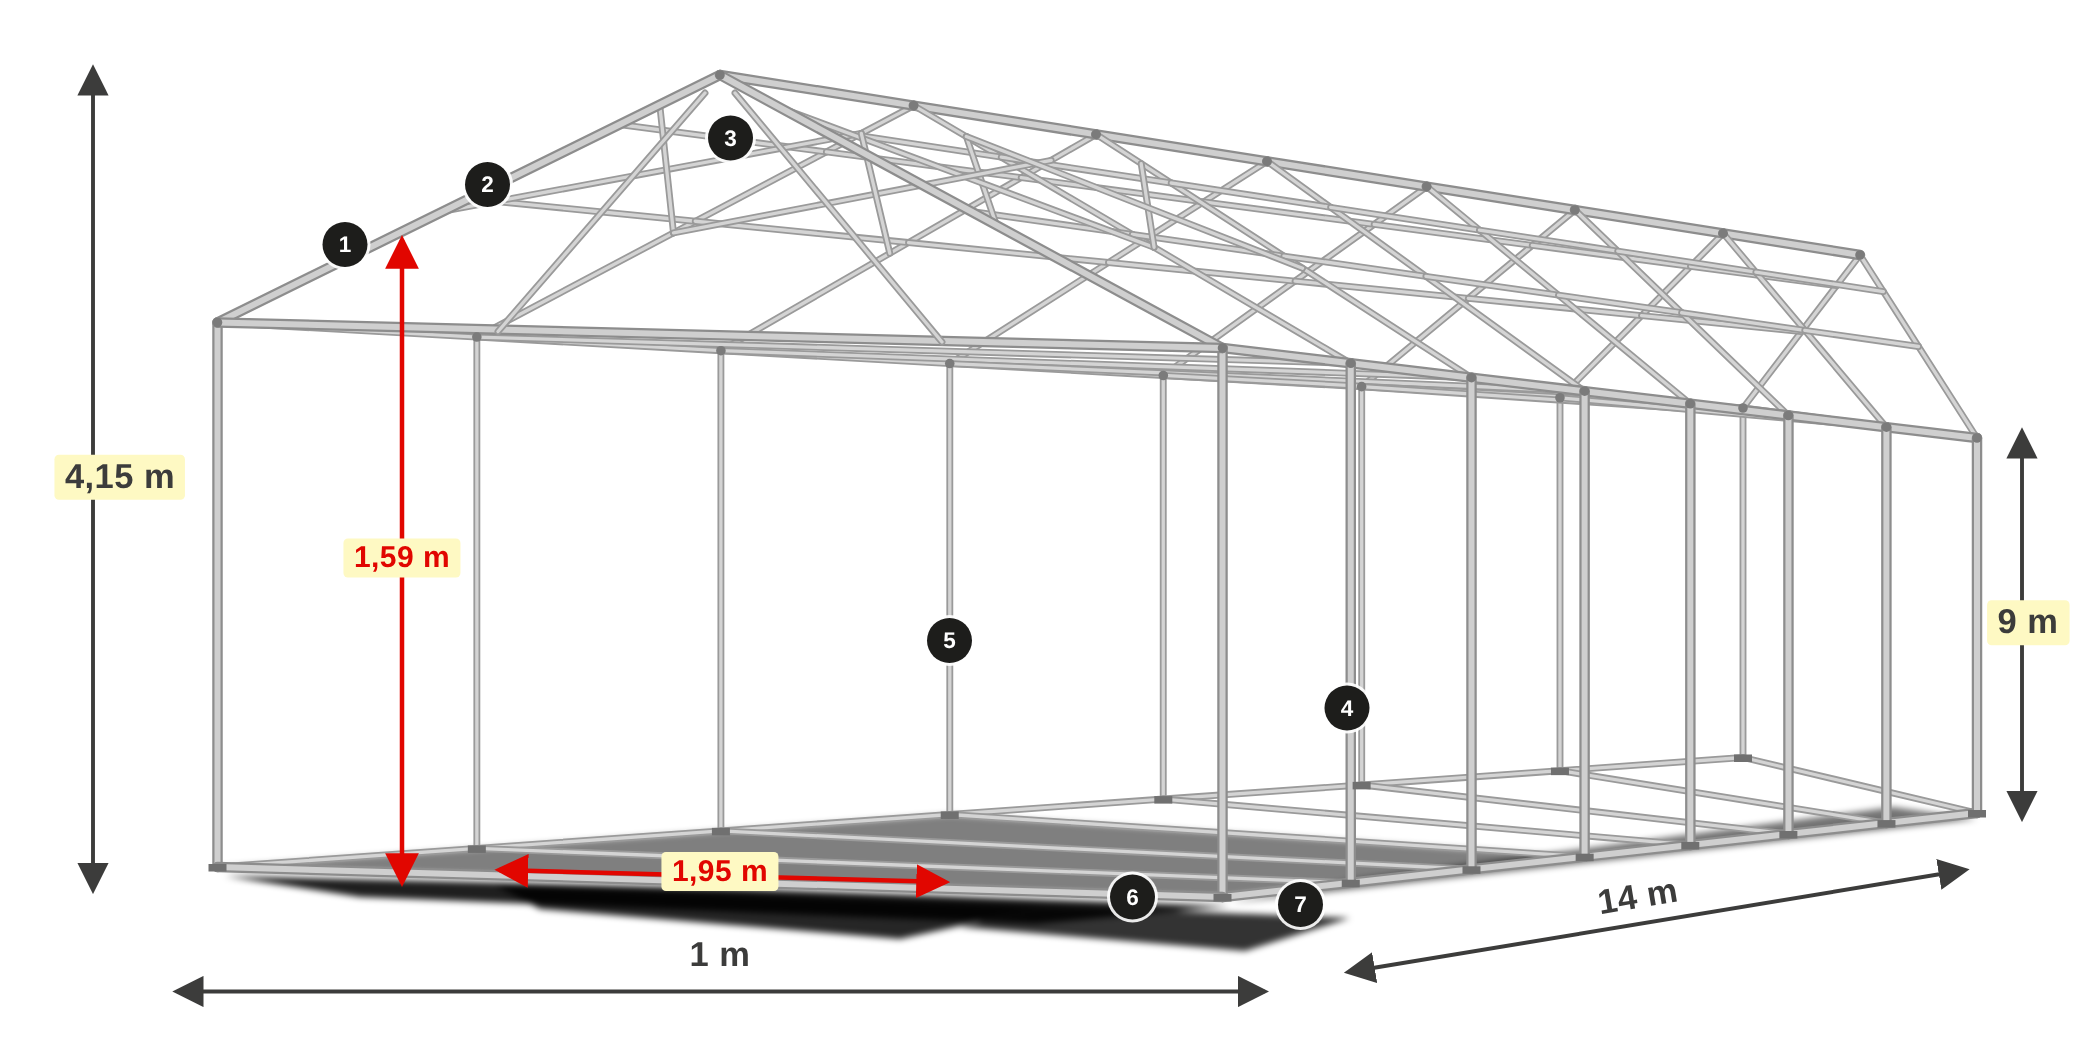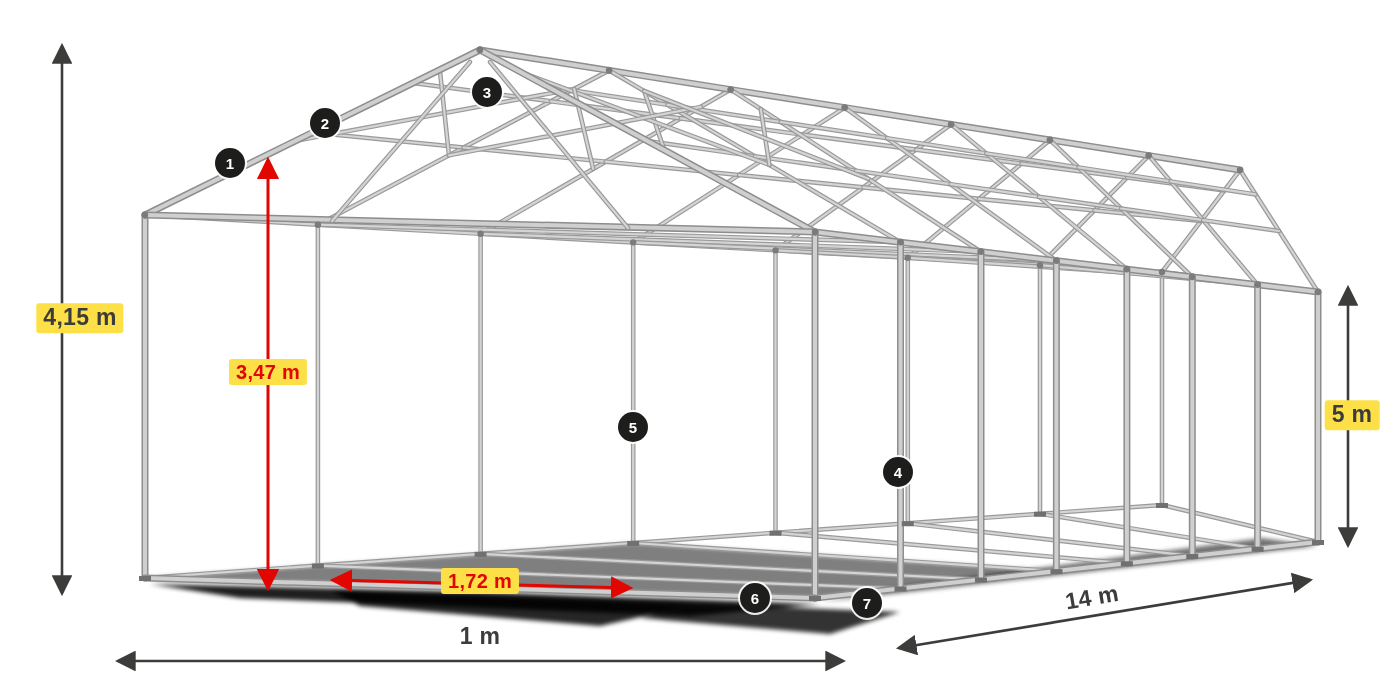--- a/index.html
+++ b/index.html
@@ -4,21 +4,21 @@
 <style>
   *{box-sizing:border-box}
   html,body{margin:0;padding:0;background:#fff}
   body{font-family:"Liberation Sans",sans-serif}
   .stage{position:relative;width:1400px;height:700px;background:#ffffff;overflow:hidden}
   svg.scene{position:absolute;left:0;top:0;display:block}
   .dimb{stroke:#3c3c3b;stroke-width:2.6;fill:none}
   .dimr{stroke:#e10600;stroke-width:3;fill:none}
   .dim-label{position:absolute;transform:translate(-50%,-50%);font-weight:bold;font-size:23px;
              color:#3c3c3b;letter-spacing:.3px;white-space:nowrap;line-height:1.2}
-  .pill{background:#fde047;padding:1px 7px;border-radius:3px}
+  .pill{background:#fef9c3;padding:1px 7px;border-radius:3px}
   .red{color:#e10600;font-size:20px}
   .rot{transform:translate(-50%,-50%) rotate(-9.5deg)}
   .callout{position:absolute;width:30px;height:30px;border-radius:50%;background:#1d1d1b;color:#fff;
            font-weight:bold;font-size:15px;display:flex;align-items:center;justify-content:center;
            transform:translate(-50%,-50%);box-shadow:0 0 0 2px rgba(255,255,255,.9)}
 </style>
 </head>
 <body>
 
 <div class="stage">
@@ -338,25 +338,25 @@
       <line class="dimb" x1="62" y1="46" x2="62" y2="593" marker-start="url(#ahb)" marker-end="url(#ahb)"></line>
       <line class="dimb" x1="1348" y1="288" x2="1348" y2="545" marker-start="url(#ahb)" marker-end="url(#ahb)"></line>
       <line class="dimb" x1="118" y1="661" x2="843" y2="661" marker-start="url(#ahb)" marker-end="url(#ahb)"></line>
       <line class="dimb" x1="899" y1="648" x2="1310" y2="580" marker-start="url(#ahb)" marker-end="url(#ahb)"></line>
       <line class="dimr" x1="268" y1="160" x2="268" y2="588" marker-start="url(#ahr)" marker-end="url(#ahr)"></line>
       <line class="dimr" x1="333" y1="580" x2="630" y2="588" marker-start="url(#ahr)" marker-end="url(#ahr)"></line>
     </g>
   </svg>
 
   <div class="dim-label pill" style="left:80px;top:318px">4,15 m</div>
-  <div class="dim-label pill red" style="left:268px;top:372px">3,47 m</div>
-  <div class="dim-label pill" style="left:1352px;top:415px">5 m</div>
+  <div class="dim-label pill red" style="left:268px;top:372px">1,59 m</div>
+  <div class="dim-label pill" style="left:1352px;top:415px">9 m</div>
   <div class="dim-label" style="left:480px;top:637px">1 m</div>
   <div class="dim-label rot" style="left:1092px;top:598px">14 m</div>
-  <div class="dim-label pill red" style="left:480px;top:581px">1,72 m</div>
+  <div class="dim-label pill red" style="left:480px;top:581px">1,95 m</div>
 
   <div class="callout" style="left:230px;top:163px">1</div>
   <div class="callout" style="left:325px;top:123px">2</div>
   <div class="callout" style="left:487px;top:92px">3</div>
   <div class="callout" style="left:898px;top:472px">4</div>
   <div class="callout" style="left:633px;top:427px">5</div>
   <div class="callout" style="left:755px;top:598px">6</div>
   <div class="callout" style="left:867px;top:603px">7</div>
 </div>
 

